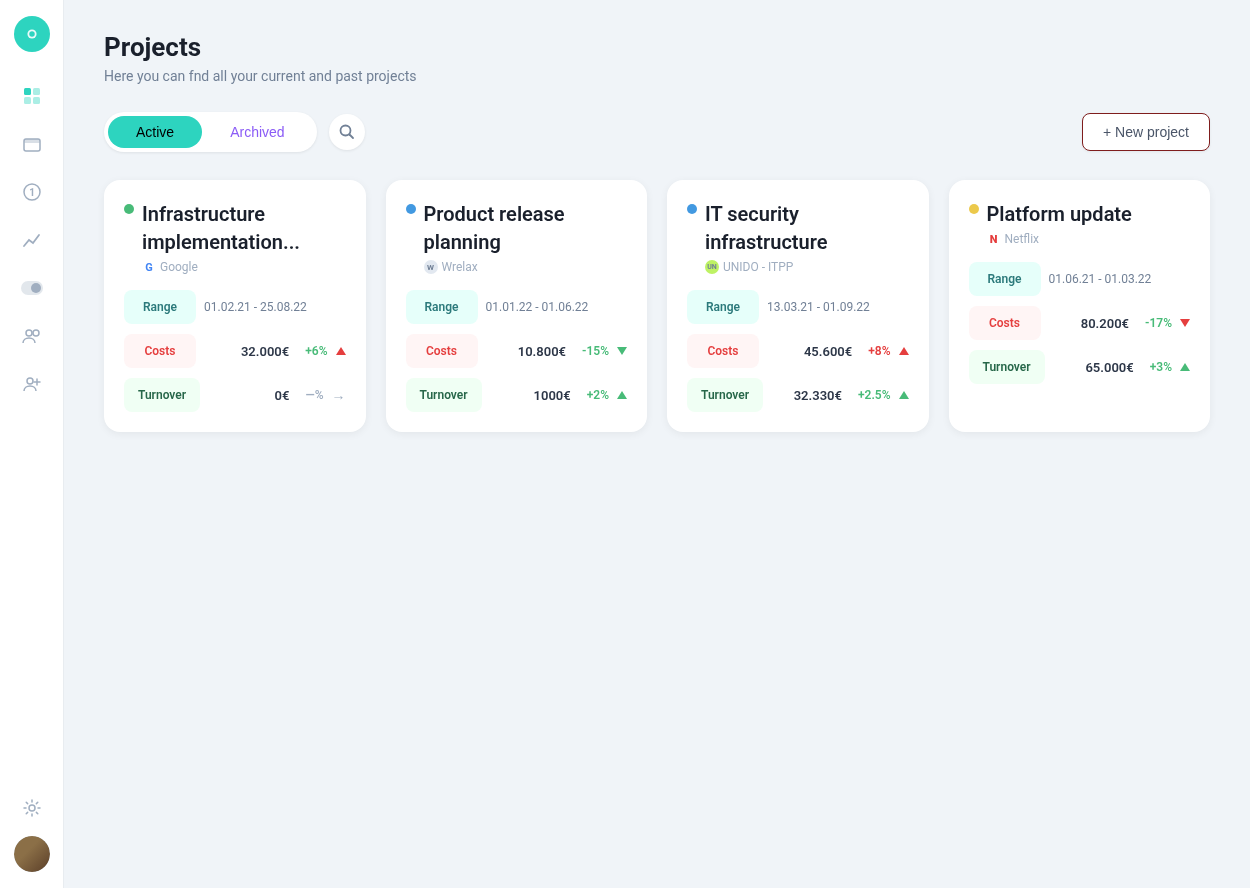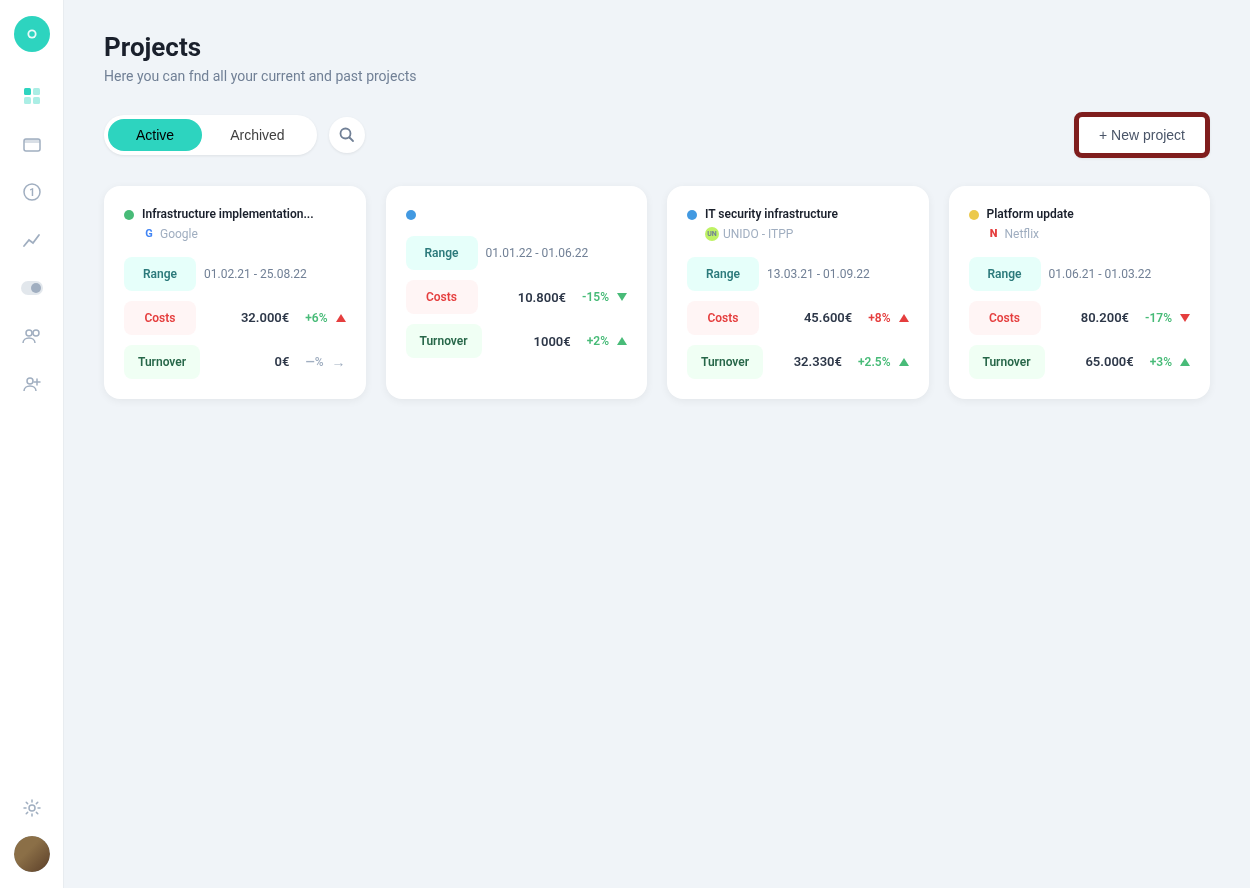--- a/index.html
+++ b/index.html
@@ -104,41 +104,41 @@
       font-weight: 500;
       cursor: pointer;
       transition: all 0.2s;
     }
     .tab-btn.active {
       background: #2dd4bf;
       color: #000000;
     }
     .tab-btn.inactive {
       background: transparent;
-      color: #404040;
+      color: #8b5cf6;
     }
     .search-btn {
       width: 36px;
       height: 36px;
       border-radius: 50%;
       border: none;
       background: #ffffff;
       display: flex;
       align-items: center;
       justify-content: center;
       cursor: pointer;
       color: #718096;
       box-shadow: 0 1px 3px rgba(0,0,0,0.08);
       font-size: 16px;
     }
     .new-project-btn {
       margin-left: auto;
       padding: 10px 20px;
       background: #ffffff;
-      border: 5px solid #7f1d1d;
+      border: 1px solid #7f1d1d;
       border-radius: 8px;
       font-size: 14px;
       font-weight: 500;
       color: #4a5568;
       cursor: pointer;
       display: flex;
       align-items: center;
       gap: 6px;
       box-shadow: 0 1px 3px rgba(0,0,0,0.06);
     }
@@ -168,21 +168,21 @@
       height: 10px;
       border-radius: 50%;
       margin-top: 4px;
       flex-shrink: 0;
     }
     .dot-green { background: #48bb78; }
     .dot-blue { background: #4299e1; }
     .dot-yellow { background: #ecc94b; }
 
     .card-title {
-      font-size: 12px;
+      font-size: 20px;
       font-weight: 600;
       color: #1a202c;
       line-height: 1.4;
       margin-bottom: 4px;
     }
     .card-client {
       display: flex;
       align-items: center;
       gap: 4px;
       font-size: 12px;
@@ -382,20 +382,27 @@
         <span class="badge badge-green">Turnover</span>
         <span class="card-value">0€</span>
         <span class="card-pct pct-gray">—%</span>
         <span class="arrow-right">→</span>
       </div>
     </div>
 
     <div class="project-card">
       <div class="card-header">
         <span class="status-dot dot-blue"></span>
+        <div>
+          <div class="card-title">Product release planning</div>
+          <div class="card-client">
+            <span class="client-icon wrelax-icon">W</span>
+            <span>Wrelax</span>
+          </div>
+        </div>
       </div>
       <div class="card-row">
         <span class="badge badge-teal">Range</span>
         <span class="card-date">01.01.22 - 01.06.22</span>
       </div>
       <div class="card-row">
         <span class="badge badge-red">Costs</span>
         <span class="card-value">10.800€</span>
         <span class="card-pct pct-green">-15%</span>
         <span class="arrow-down"></span>

